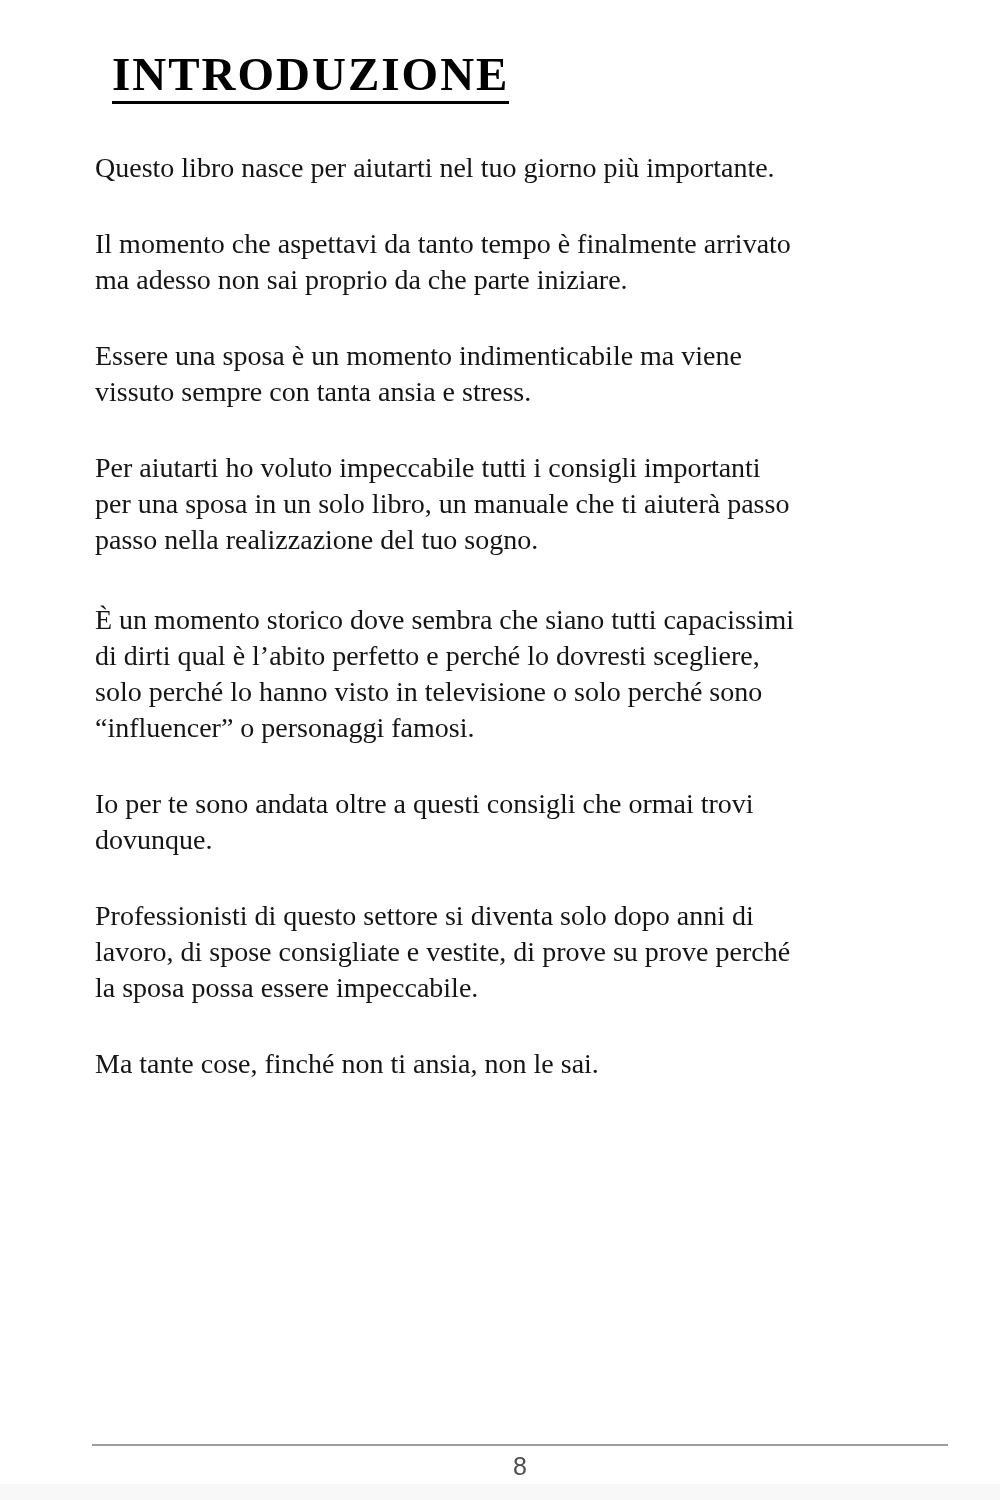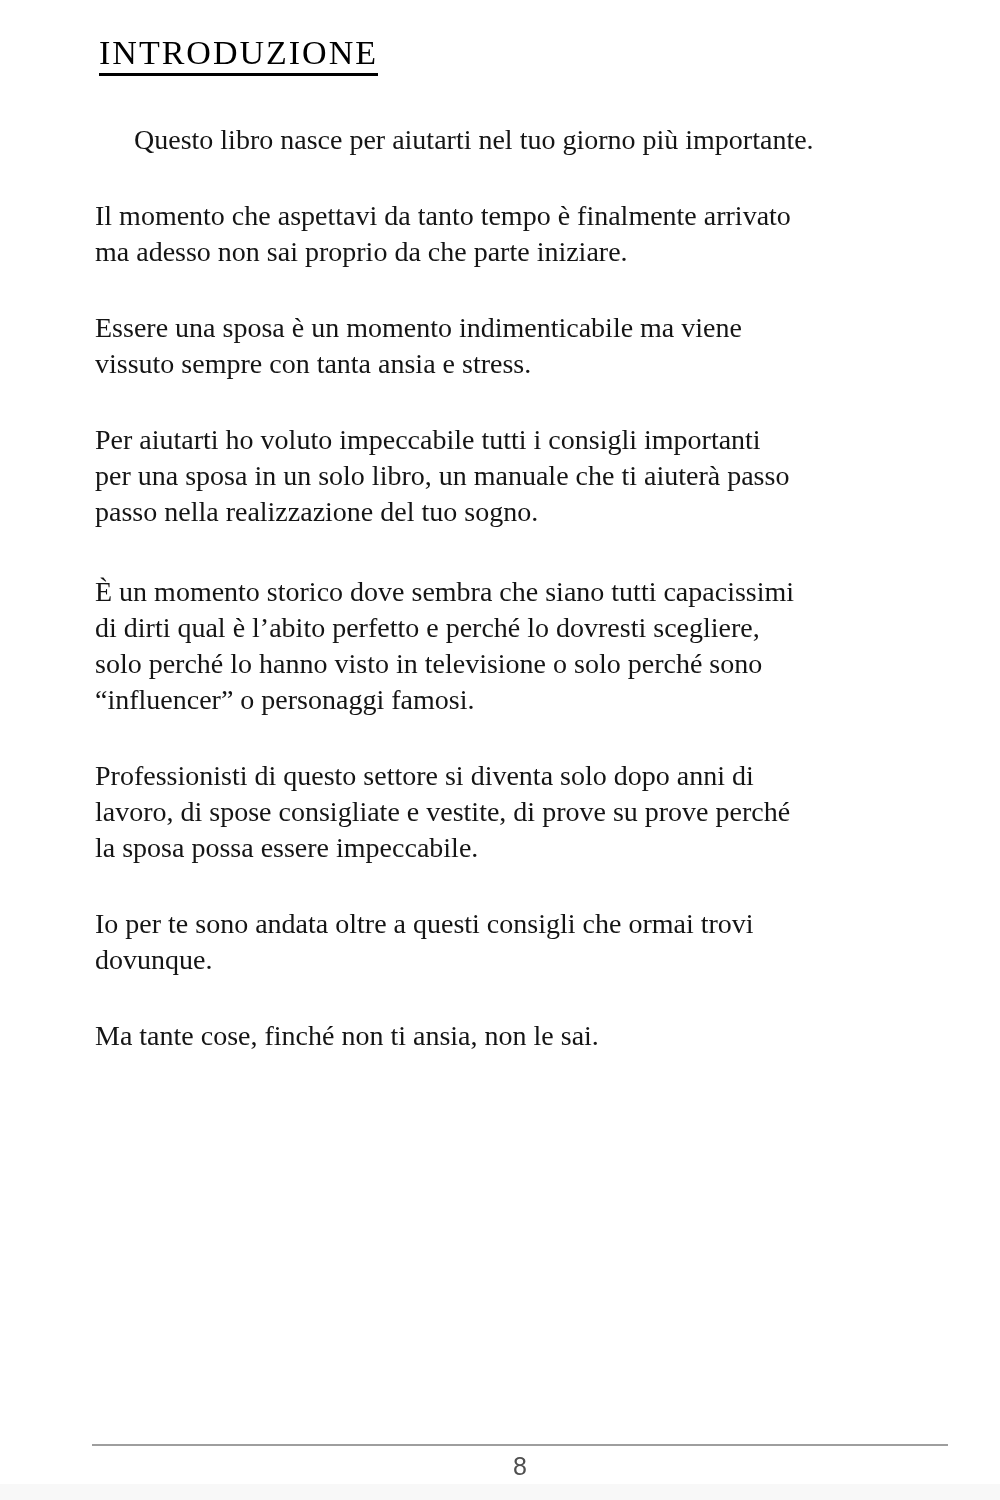--- a/index.html
+++ b/index.html
@@ -13,42 +13,41 @@
     height: 1500px;
     background: #ffffff;
     overflow: hidden;
     font-family: "Liberation Serif", serif;
     color: #151515;
   }
   .content {
     padding: 30px 45px 0 95px;
   }
   .title {
-    margin: 4px;
-    font-size: 34px;
-    font-weight: normal;
+    margin: 17px;
+    font-size: 47px;
+    font-weight: bold;
     letter-spacing: 2px;
     color: #000000;
   }
   .title .title-text {
     display: inline-block;
     line-height: 1.05;
     border-bottom: 3px solid #000000;
     padding-bottom: 2px;
   }
   .body-paragraph {
     margin: 40px 0 0 0;
     font-size: 28px;
     line-height: 36px;
     white-space: pre-line;
     color: #151515;
   }
   .body-paragraph.first {
     margin-top: 46px;
-    margin-left: 39px;
   }
   .body-paragraph.extra-gap {
     margin-top: 44px;
   }
   .footer-line {
     position: absolute;
     top: 1444px;
     left: 92px;
     width: 856px;
     height: 2px;
@@ -85,24 +84,24 @@
 ma adesso non sai proprio da che parte iniziare.</div>
     <div class="body-paragraph">Essere una sposa è un momento indimenticabile ma viene
 vissuto sempre con tanta ansia e stress.</div>
     <div class="body-paragraph">Per aiutarti ho voluto impeccabile tutti i consigli importanti
 per una sposa in un solo libro, un manuale che ti aiuterà passo
 passo nella realizzazione del tuo sogno.</div>
     <div class="body-paragraph extra-gap">È un momento storico dove sembra che siano tutti capacissimi
 di dirti qual è l’abito perfetto e perché lo dovresti scegliere,
 solo perché lo hanno visto in televisione o solo perché sono
 “influencer” o personaggi famosi.</div>
+    <div class="body-paragraph">Io per te sono andata oltre a questi consigli che ormai trovi
+dovunque.</div>
     <div class="body-paragraph">Professionisti di questo settore si diventa solo dopo anni di
 lavoro, di spose consigliate e vestite, di prove su prove perché
 la sposa possa essere impeccabile.</div>
-    <div class="body-paragraph">Io per te sono andata oltre a questi consigli che ormai trovi
-dovunque.</div>
     <div class="body-paragraph">Ma tante cose, finché non ti ansia, non le sai.</div>
   </div>
 
   <div class="footer-line"></div>
   <div class="page-number">8</div>
   <div class="bottom-strip"></div>
 </div>
 
 </body></html>

